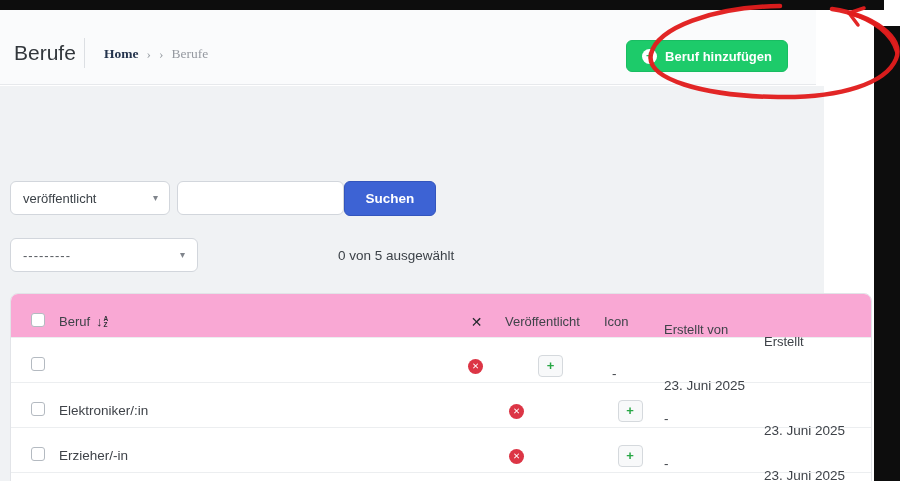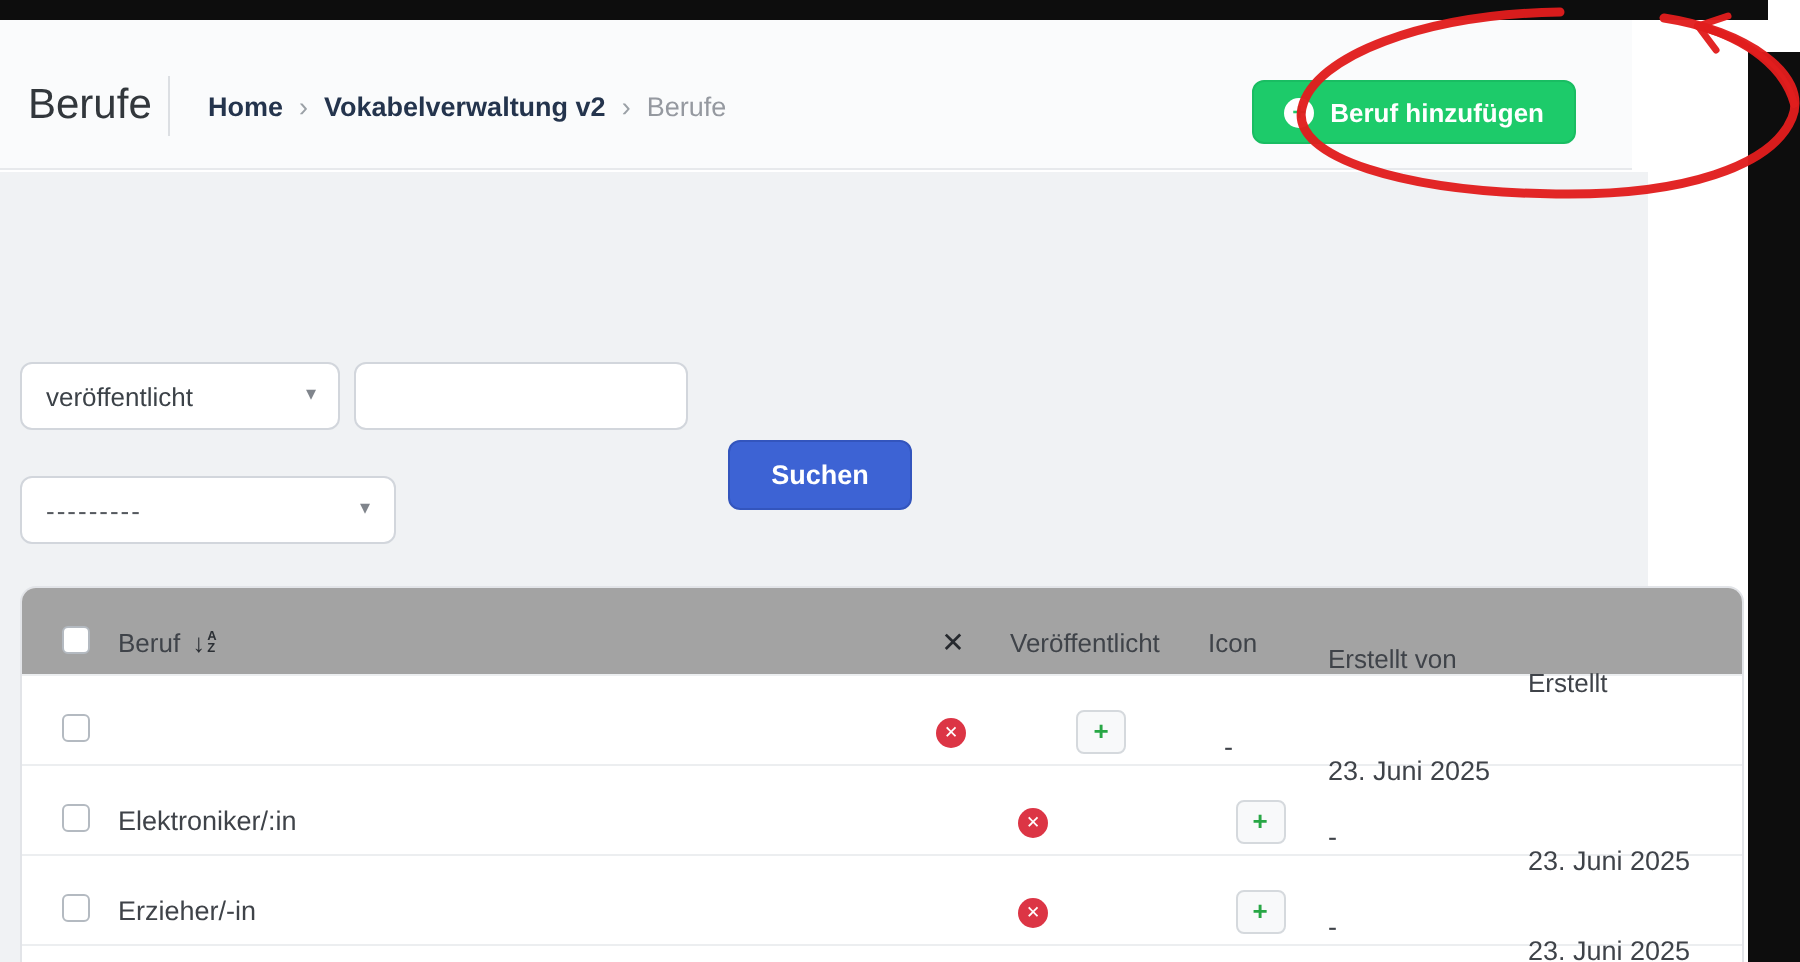--- a/index.html
+++ b/index.html
@@ -25,21 +25,21 @@
     background:#f0f2f4;
     text-decoration:underline;
   }
 
   
   .page-title {
     position:absolute; left:14px; top:31px;
     font-size:21px; font-weight:500; color:#32373c;
   }
   .title-divider { position:absolute; left:84px; top:28px; width:1px; height:30px; background:#dcdfe3; }
-  .breadcrumb { position:absolute; left:104px; top:36px; font-size:13.5px; display:flex; gap:8px; align-items:center; }
+  .breadcrumb { position:absolute; left:104px; top:36px; font-size:13.5px; display:flex; gap:8px; align-items:center;font-family:Liberation Serif, serif; }
   .crumb-link { color:#24344d; font-weight:600; cursor:pointer; }
   .crumb-sep { color:#9aa0a6; }
   .crumb-current { color:#9599a0; }
 
   .add-button {
     position:absolute; right:28px; top:30px; height:32px;
     background:#1dcb6a; border:1px solid #19bd62; border-radius:6px;
     color:#ffffff; font-size:13px; font-weight:600;
     display:flex; align-items:center; gap:8px; padding:0 15px; cursor:pointer;
   }
@@ -61,34 +61,34 @@
   .sel-action { left:10px; top:152px; width:188px; color:#55595f; letter-spacing:1px; }
   .search-input {
     position:absolute; left:177px; top:95px; width:167px; height:34px;
     background:#ffffff; border:1px solid #d2d6dc; border-radius:6px;
     font-size:13px; padding:0 10px; outline:none; font-family:inherit;
   }
   .btn-blue {
     position:absolute; background:#3d63d4; border:1px solid #3355bd; border-radius:6px;
     color:#ffffff; font-size:13.5px; font-weight:700; cursor:pointer; font-family:inherit;
   }
-  .btn-search { left:364px; top:95px; width:92px; height:35px;margin-top:39px; }
+  .btn-search { left:344px; top:95px; width:92px; height:35px; }
   .btn-run { left:215px; top:152px; width:110px; height:36px; }
   .selection-status { position:absolute; left:338px; top:162px; font-size:13.5px; color:#3c4248; }
 
   
   .data-table {
     position:absolute; left:10px; top:207px; width:862px;
     background:#ffffff; border:1px solid #e2e4e8; border-radius:8px; overflow:hidden;
   }
   .t-row {
     display:grid; grid-template-columns:38px 1fr 41px 107px 52px 100px 115px;
     align-items:center; height:45px; border-top:1px solid #eceef0; background:#ffffff;
   }
-  .t-head { height:43px; background:#a3a3a3; border-top:none; font-weight:500; color:#3a3f45; }
+  .t-head { height:43px; background:#f9a8d4; border-top:none; font-weight:500; color:#3a3f45; }
   .cell { font-size:13.5px; color:#3f4349; }
   .c-check { padding-left:20px; }
   .c-name { padding-left:10px; }
   .c-x { text-align:center; }
   .c-pub { padding-left:8px; }
   .c-icon { display:flex; justify-content:center; }
   .c-by { padding-left:8px;margin-top:16px; }
   .c-date { padding-left:8px;margin-top:40px; }
 
   .checkbox {
@@ -117,21 +117,20 @@
 </style>
 </head>
 <body>
 
 <div class="app-header">
   <div class="page-title">Berufe</div>
   <div class="title-divider"></div>
   <div class="breadcrumb">
     <span class="crumb-link">Home</span>
     <span class="crumb-sep">›</span>
-    <span class="crumb-link">Vokabelverwaltung v2</span>
     <span class="crumb-sep">›</span>
     <span class="crumb-current">Berufe</span>
   </div>
   <div class="add-button">
     <span class="plus-circle">+</span>
     <span>Beruf hinzufügen</span>
   </div>
 </div>
 
 <div class="page-body">
@@ -139,20 +138,21 @@
     <span>veröffentlicht</span>
     <span class="caret">▾</span>
   </div>
   <input class="search-input" type="text" placeholder="" style="">
   <button class="btn-blue btn-search">Suchen</button>
 
   <div class="select-box sel-action">
     <span>---------</span>
     <span class="caret">▾</span>
   </div>
+  <div class="selection-status">0 von 5 ausgewählt</div>
 
   <div class="data-table">
     <div class="t-row t-head">
       <div class="cell c-check"><span class="checkbox"></span></div>
       <div class="cell c-name head-label">
         <span>Beruf</span><span class="sort-icon">
             <span class="sort-arrow">↓</span>
             <span class="sort-letters">
               <span>A</span>
               <span>Z</span>

